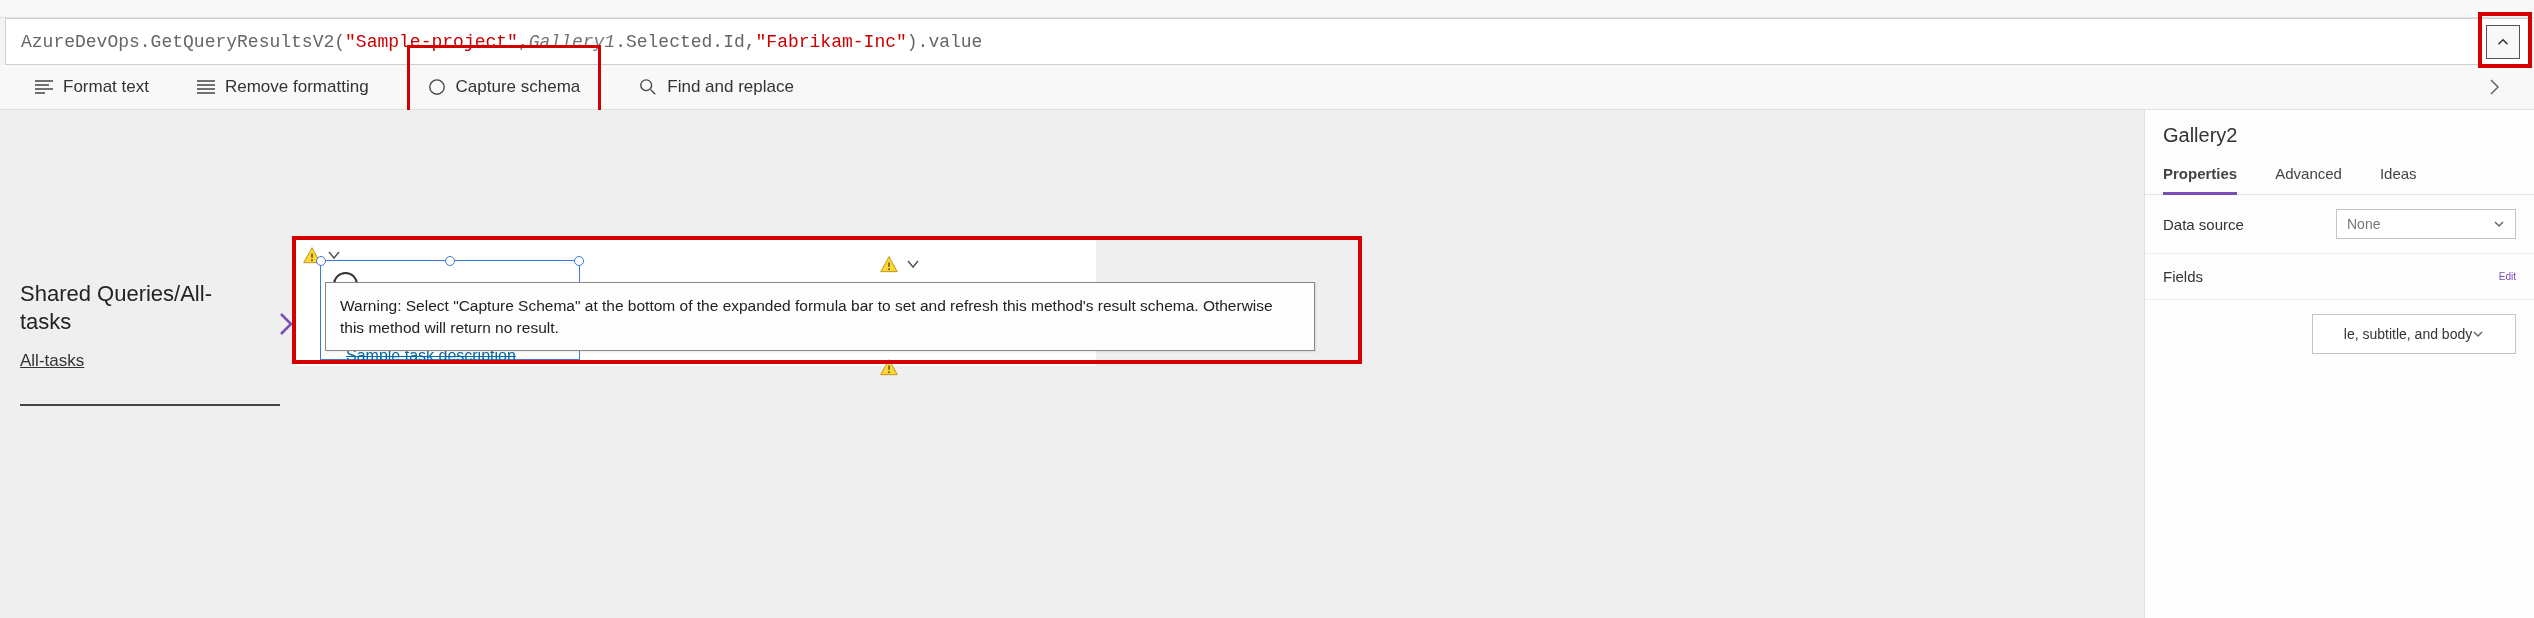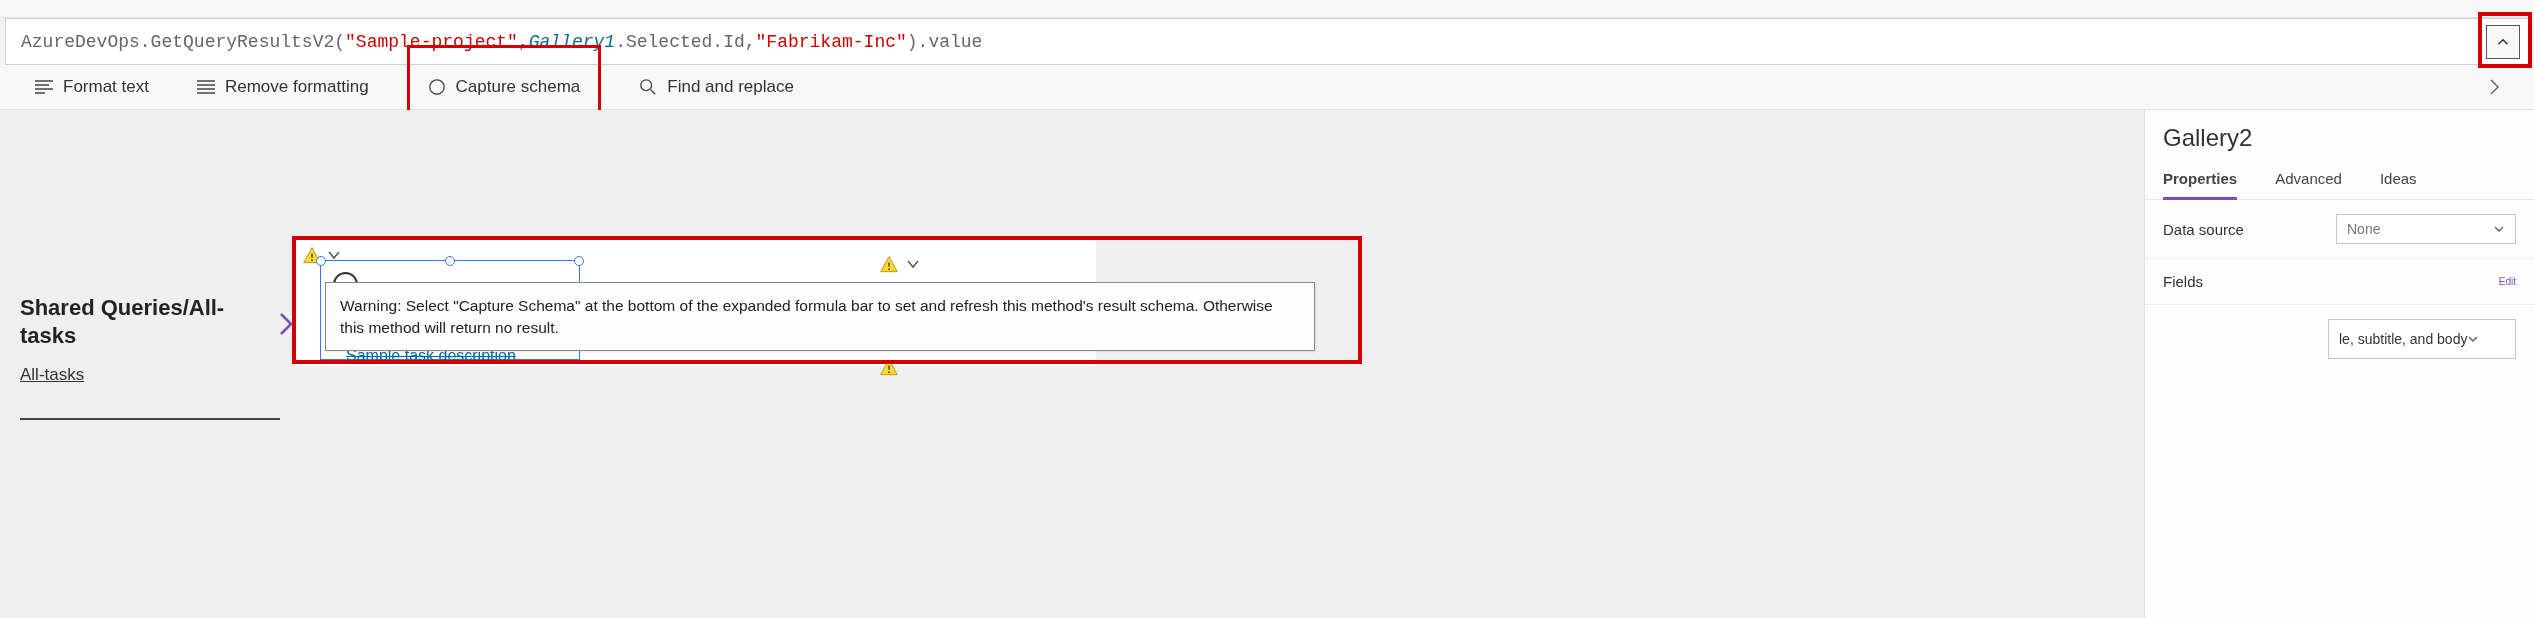--- a/index.html
+++ b/index.html
@@ -31,21 +31,21 @@
       margin: 0 5px;
     }
     .formula-text {
       font-family: Consolas, "Courier New", monospace;
       font-size: 18px;
       flex: 1;
       white-space: nowrap;
     }
     .fn-name { color: #666; }
     .fn-string { color: #c00; }
-    .fn-italic { color: #0369a1; font-style: italic; margin-top: 24px; }
+    .fn-italic { color: #737373; font-style: italic; margin-top: 24px; }
     .expand-button {
       width: 34px;
       height: 34px;
       border: 1px solid #555;
       background: #f8f8f8;
       display: flex;
       align-items: center;
       justify-content: center;
       cursor: pointer;
       margin-right: -7px;
@@ -110,24 +110,23 @@
       position: relative;
     }
     .left-panel-area {
       position: absolute;
       left: 20px;
       top: 170px;
       width: 260px;
     }
     .left-title {
       font-size: 22px;
-      font-weight: 700;
+      font-weight: 400;
       color: #232323;
       line-height: 1.25;
-      margin-top: 14px;
     }
     .left-subtitle {
       font-size: 17px;
       color: #333;
       margin-top: 16px;
       text-decoration: underline;
     }
     .left-chevron {
       position: absolute;
       right: -15px;
@@ -210,21 +209,21 @@
       line-height: 1.4;
       box-shadow: 1px 1px 2px rgba(0,0,0,0.1);
     }
     .props-panel {
       width: 390px;
       background: #fdfdfd;
       border-left: 1px solid #e1e1e1;
       padding: 0;
     }
     .props-title {
-      font-size: 24px;
+      font-size: 20px;
       color: #333;
       padding: 14px 18px 10px 18px;
     }
     .tabs {
       display: flex;
       gap: 38px;
       padding: 0 18px;
       border-bottom: 1px solid #e4e4e4;
     }
     .tab {
@@ -275,28 +274,28 @@
     }
     .layout-row {
       padding: 14px 18px;
       display: flex;
       justify-content: space-between;
       align-items: center;
       font-size: 15px;
       color: #333;
     }
     .layout-select {
-      width: 188px;
+      width: 204px;
       height: 40px;
       border: 1px solid #c5c5c5;
       background: #fff;
       padding: 0 10px;
       display: flex;
       align-items: center;
-      justify-content: flex-start;
+      justify-content: center;
       color: #333;
       font-size: 14px;
     }
     .circle-thing {
       position: absolute;
       left: 333px;
       top: 162px;
       width: 25px;
       height: 13px;
       border: 2px solid #333;

